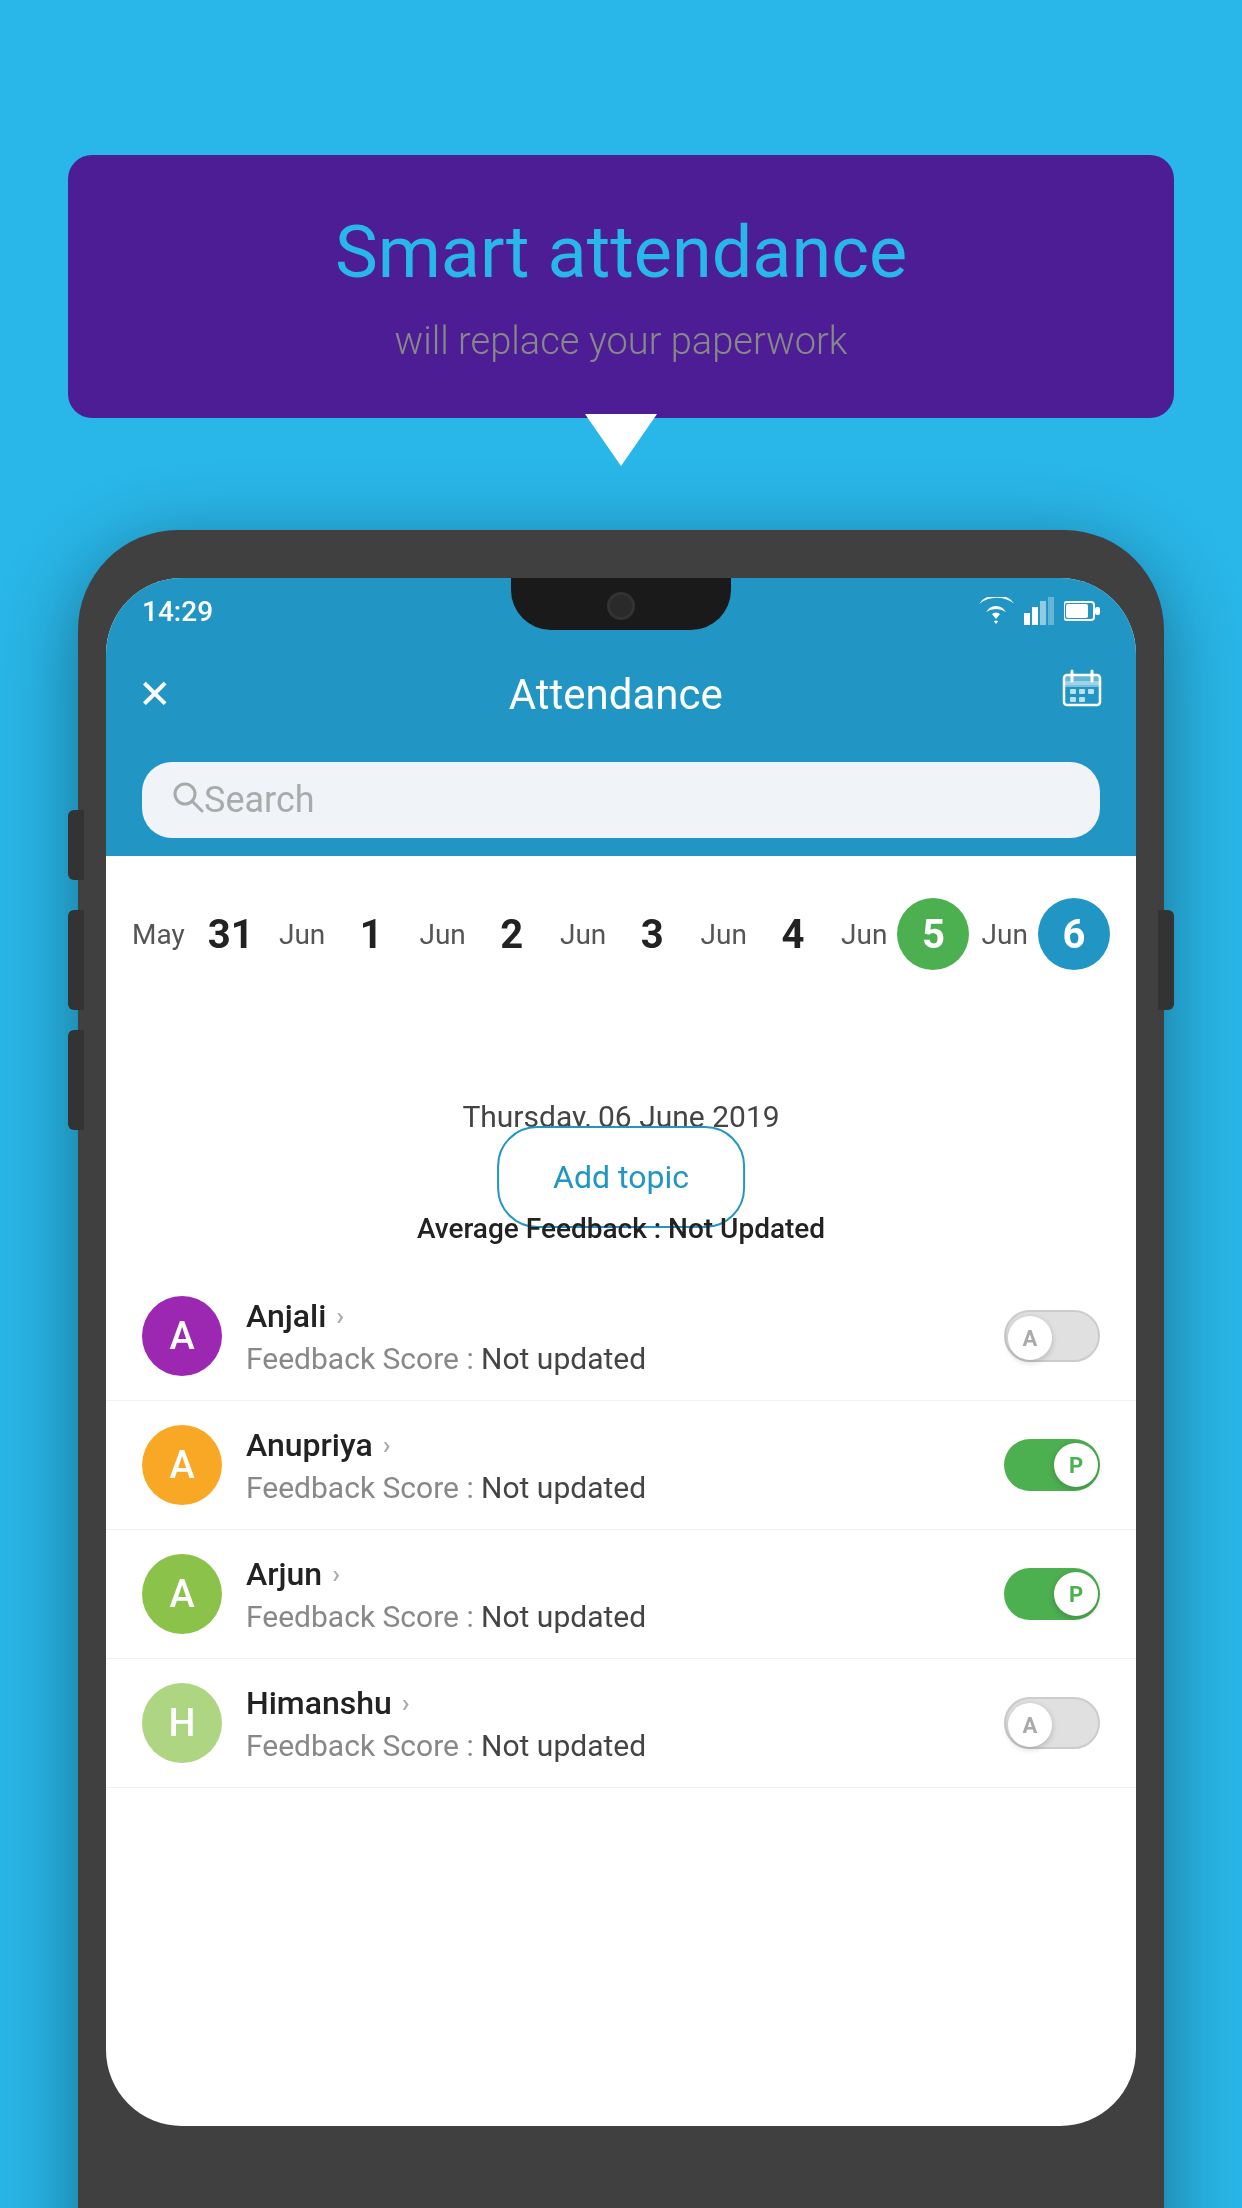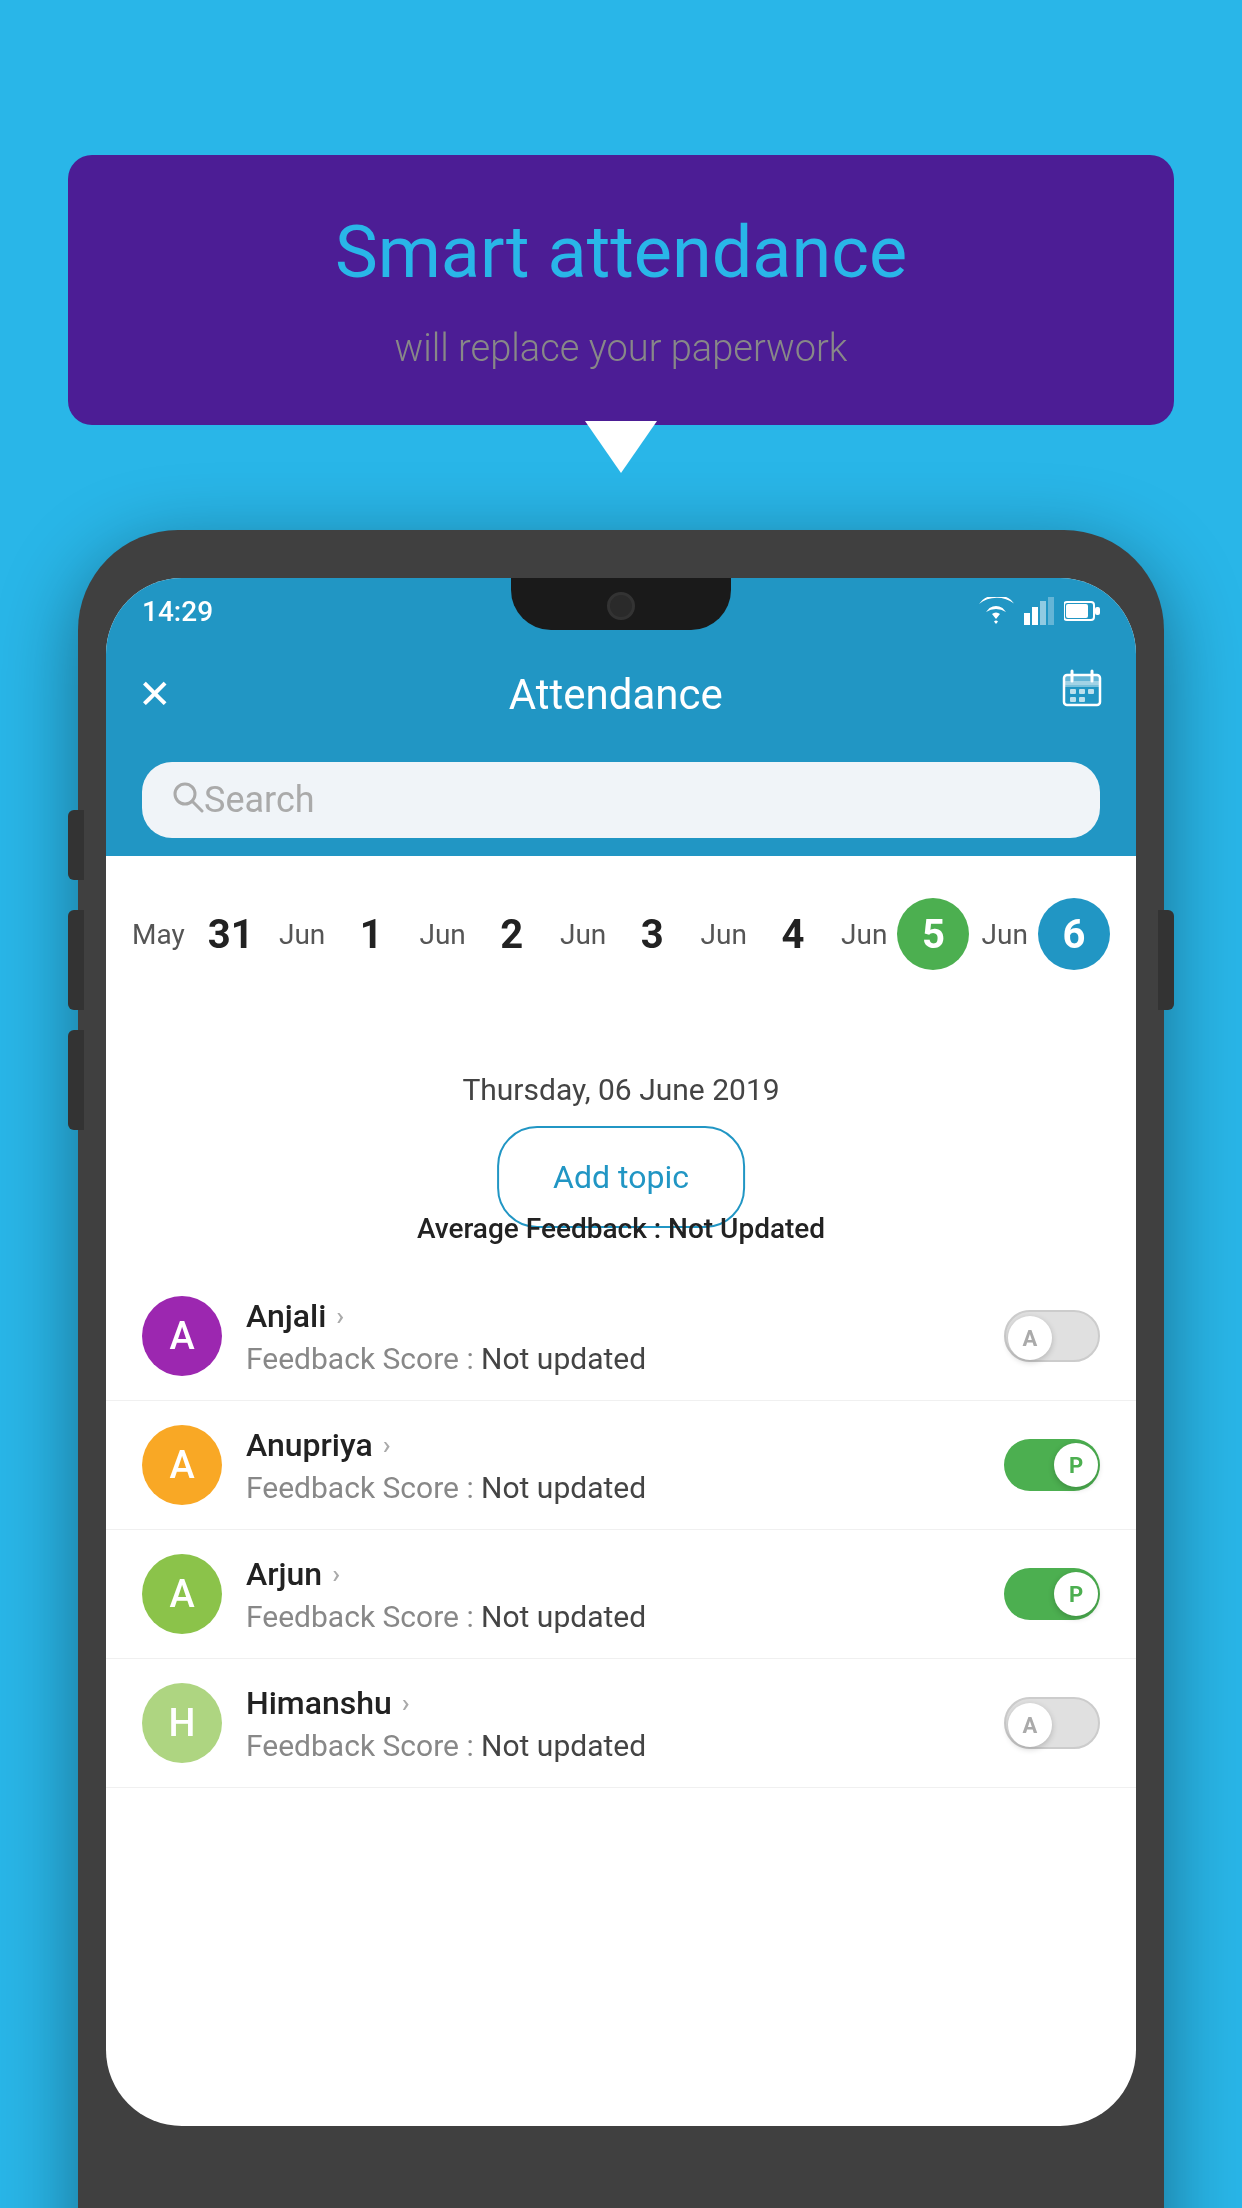--- a/index.html
+++ b/index.html
@@ -37,21 +37,21 @@
     }
     .bubble-title {
       font-size: 72px;
       color: #29b6e8;
       font-weight: 400;
       line-height: 1.2;
     }
     .bubble-subtitle {
       font-size: 38px;
       color: #888;
-      margin-top: 30px;
+      margin-top: 23px;
       font-weight: 300;
     }
 
     
     .phone-frame {
       position: absolute;
       top: 530px;
       left: 78px;
       width: 1086px;
       height: 1832px;
@@ -219,21 +219,21 @@
       color: white;
     }
     .day-num.selected {
       background: #2196c4;
       color: white;
     }
 
     
     .date-label {
       position: absolute;
-      top: 494px;
+      top: 521px;
       left: 0;
       width: 100%;
       text-align: center;
       font-size: 30px;
       color: #444;
     }
 
     
     .add-topic-btn {
       position: absolute;

